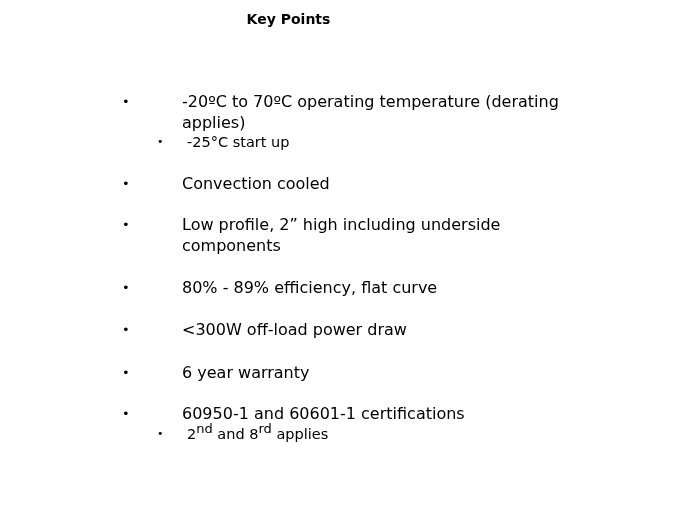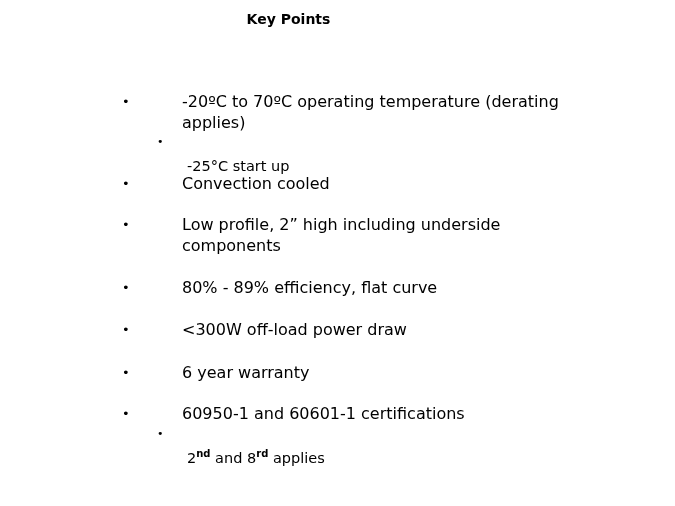--- a/index.html
+++ b/index.html
@@ -5,22 +5,22 @@
   html, body { margin: 0; padding: 0; background: #ffffff; }
   body { width: 675px; height: 506px; position: relative; overflow: hidden;
          font-family: "DejaVu Sans", sans-serif; color: #000; }
   .title { position: absolute; top: 11px; left: 0; width: 577px; text-align: center;
            font-weight: bold; font-size: 14px; }
   .bullet-row { position: absolute; left: 122px; font-size: 16px; line-height: 21px; }
   .bullet-row .dot { position: absolute; left: 0; top: 0; font-size: 13px; }
   .bullet-row .text { position: absolute; left: 14px; width: 380px; margin-left: 46px; }
   .sub-row { position: absolute; left: 157px; font-size: 14.5px; line-height: 18px; }
   .sub-row .dot { position: absolute; left: 0; top: 0; font-size: 11px; }
-  .sub-row .text { position: absolute; left: 30px; white-space: nowrap; margin-top: 24px; }
-  sup { font-size: 10px; vertical-align: 6px; line-height: 0; font-weight: bold; }
+  .sub-row .text { position: absolute; left: 30px; white-space: nowrap; }
+  sup { font-size: 13px; vertical-align: 6px; line-height: 0; }
 </style>
 </head>
 <body>
 
 <div class="title">Key Points</div>
 
 <div class="bullet-row" style="top:91px">
   <span class="dot">•</span>
   <span class="text" style="top:0">-20ºC to 70ºC operating temperature (derating applies)</span>
 </div>

